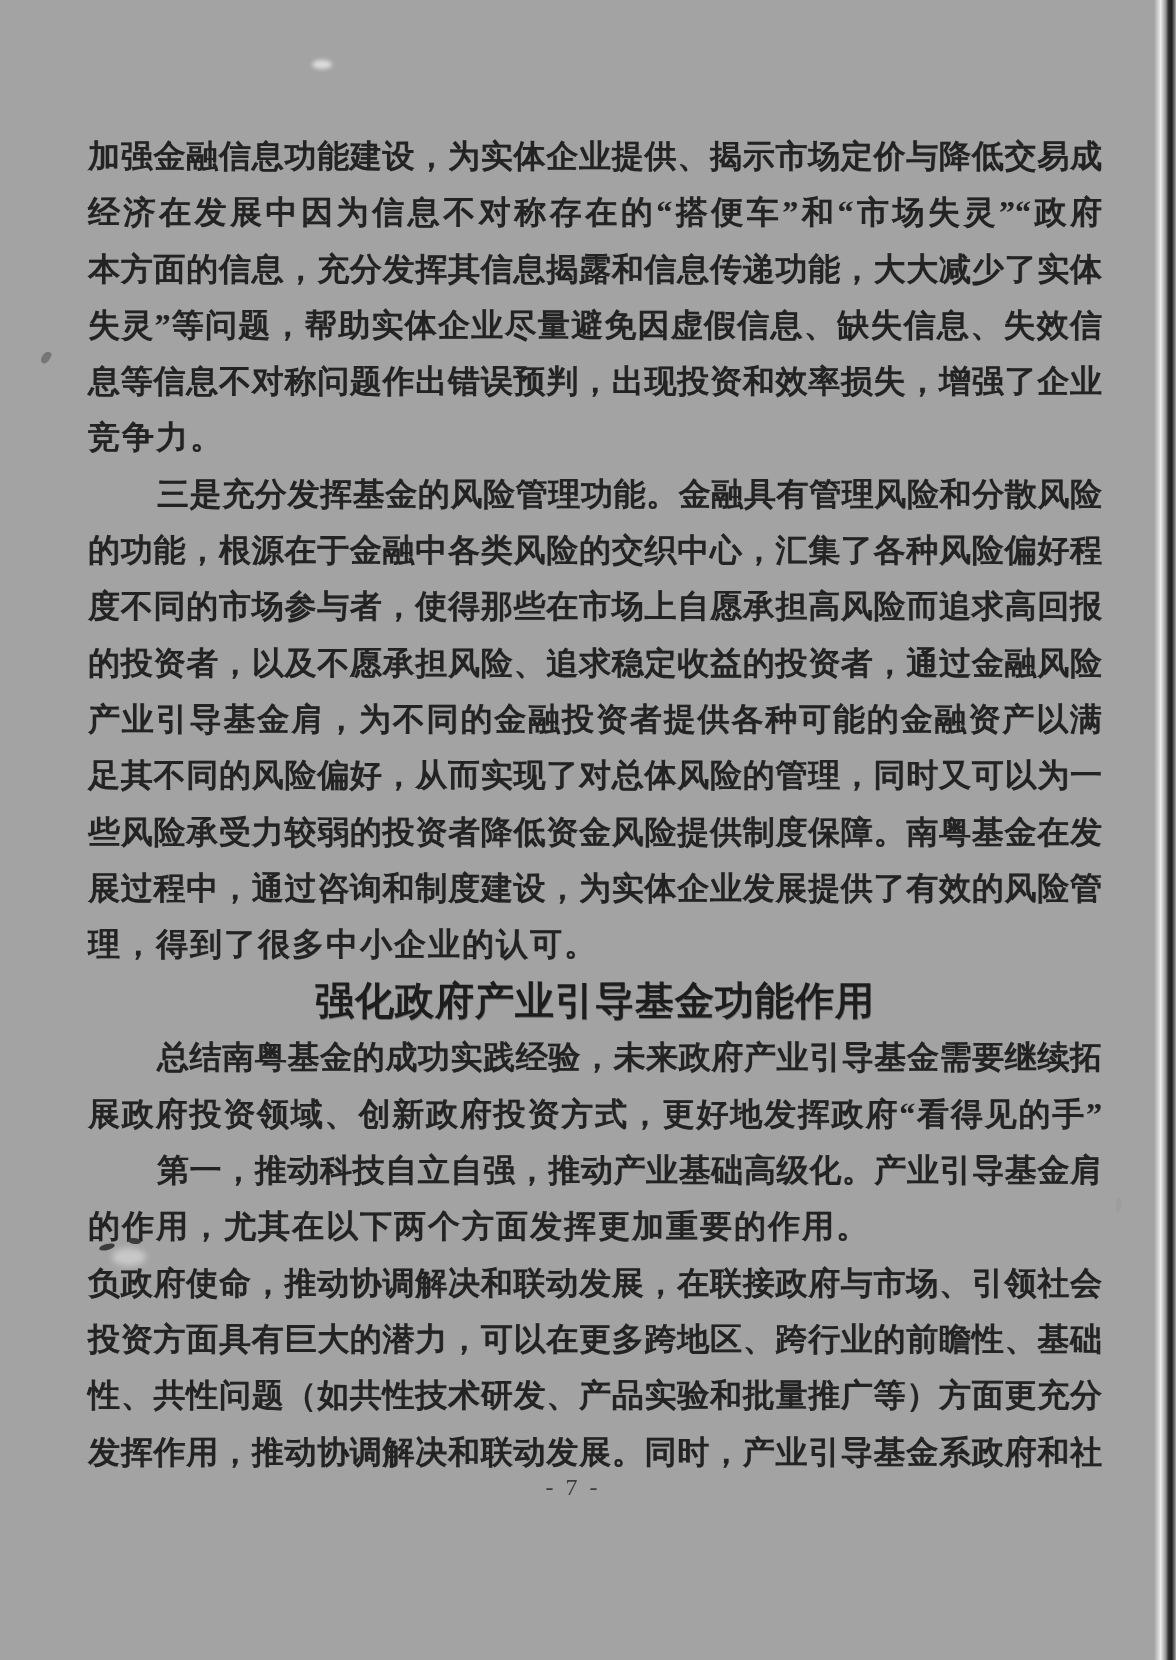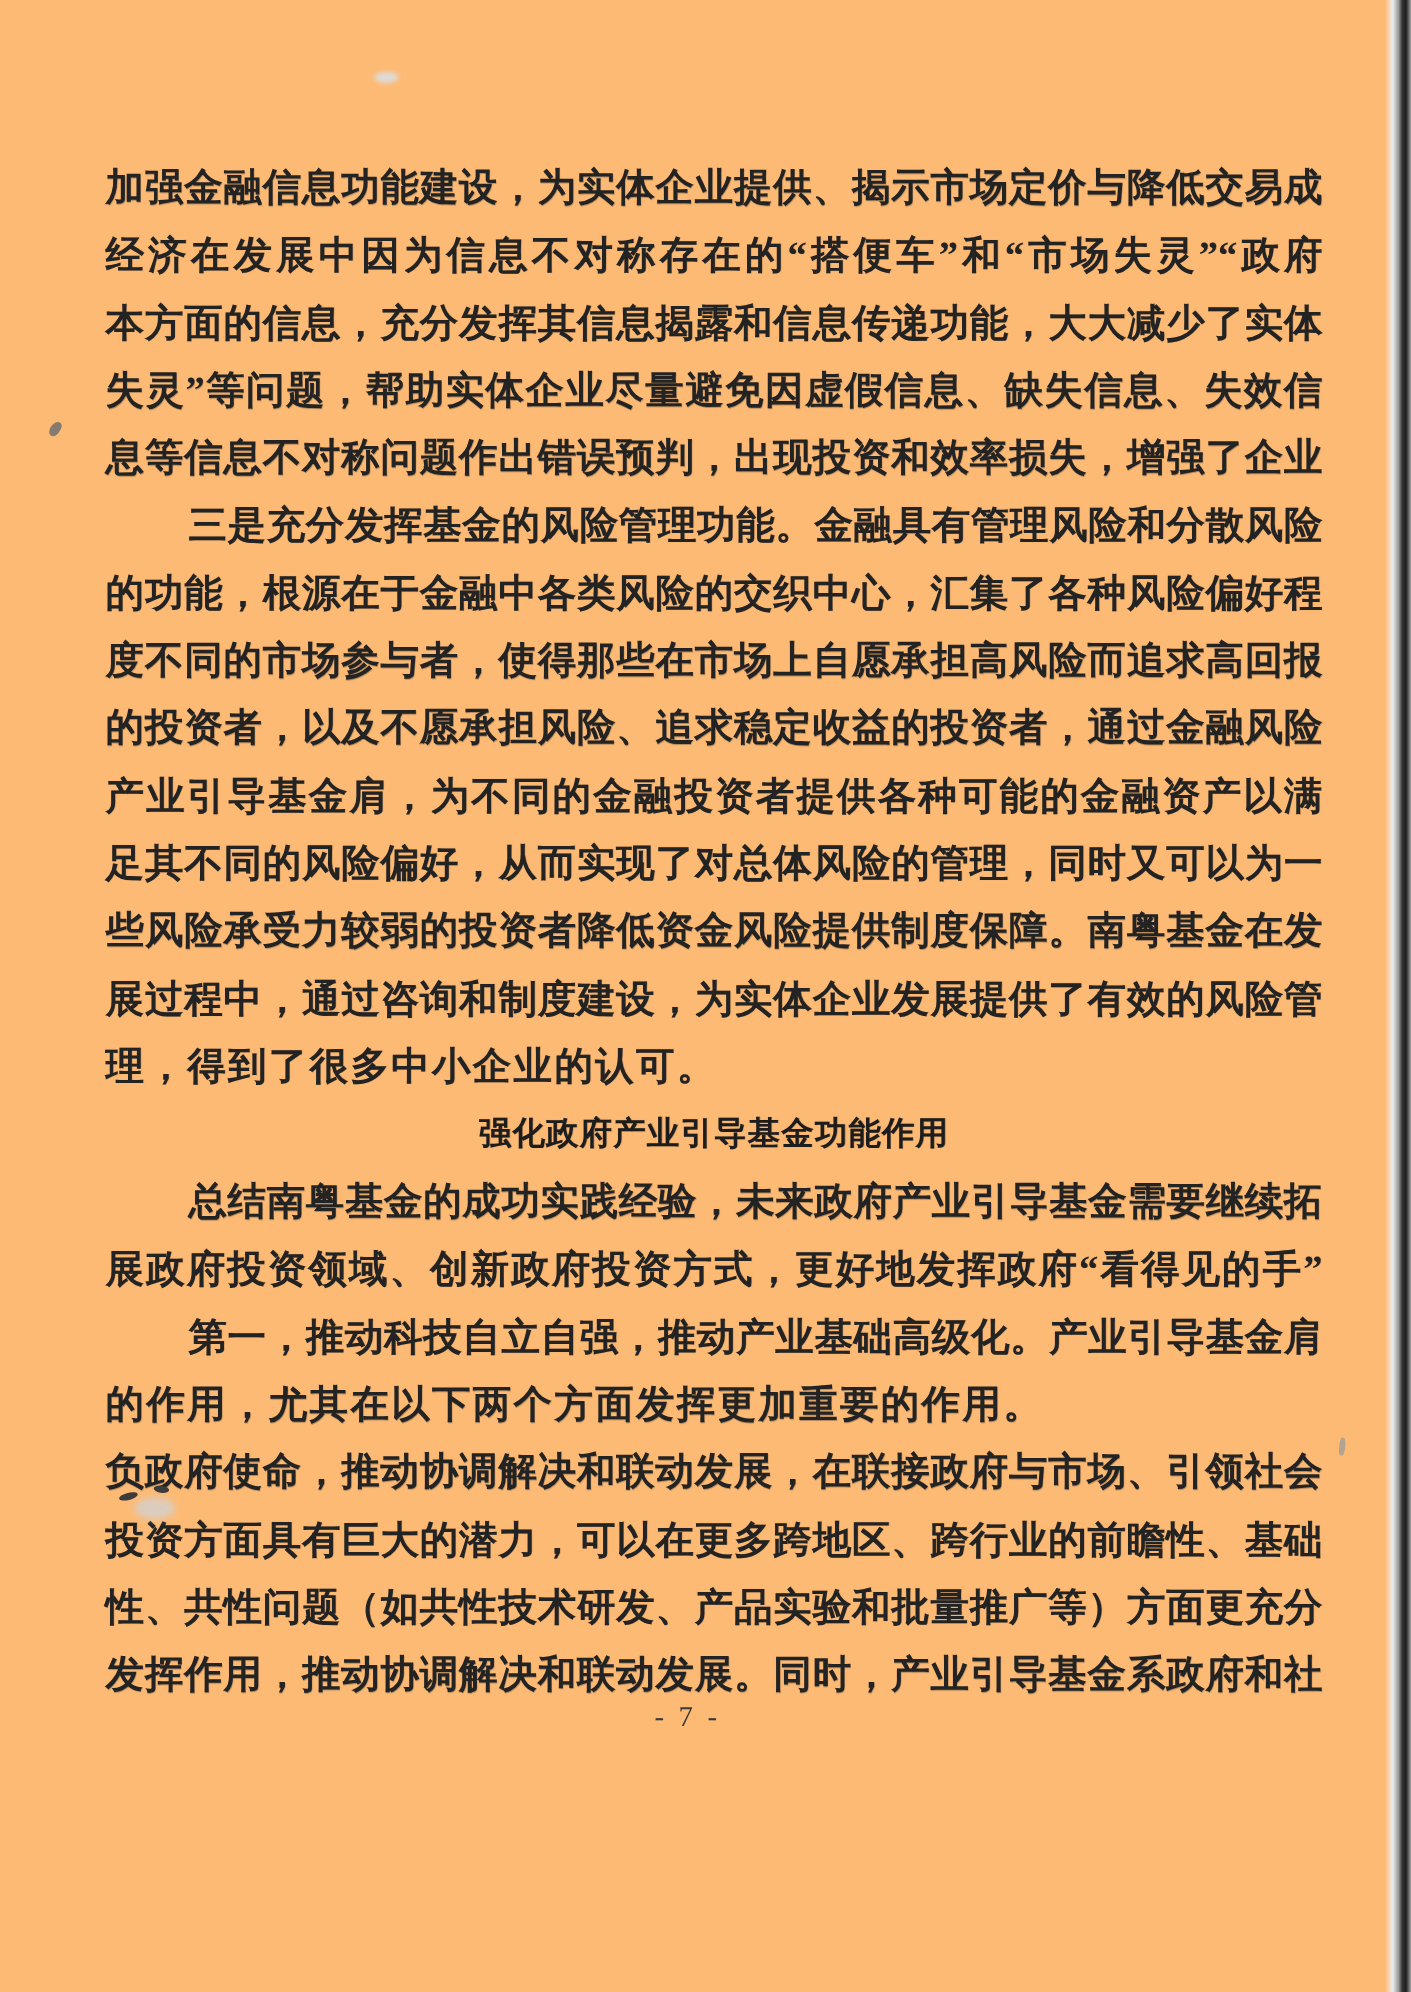--- a/index.html
+++ b/index.html
@@ -5,21 +5,21 @@
   html, body { margin: 0; padding: 0; }
   body {
     background: #e9e9e9;
     font-family: "Liberation Serif", "DejaVu Serif", serif;
   }
   .page {
     position: relative;
     width: 1176px;
     height: 1660px;
     margin: 0 auto;
-    background: #fdba74;
+    background: #a3a3a3;
     overflow: hidden;
     color: #1f1f1f;
   }
   .textblock {
     position: absolute;
     left: 88px;
     top: 128px;
     width: 1014px;
   }
   .ln {
@@ -37,21 +37,21 @@
     text-align-last: justify;
     text-justify: inter-character;
   }
   .end { letter-spacing: 2px; }
   .indent { text-indent: 69px; }
   .heading {
     height: 57px;
     line-height: 57px;
     text-align: center;
     font-weight: 900;
-    font-size: 27px;
+    font-size: 39px;
     letter-spacing: 1px;
     color: #1d1d1d;
     text-shadow: 0.5px 0.5px 0.6px rgba(30,30,30,0.4);
   }
   .pagenum {
     margin-top: -6px;
     text-align: center;
     font-size: 24px;
     letter-spacing: 3px;
     color: #3a3a3a;
@@ -125,20 +125,21 @@
 <body>
 
 <div class="page">
 
   <div class="textblock">
     <div class="ln fill">加强金融信息功能建设，为实体企业提供、揭示市场定价与降低交易成</div>
     <div class="ln fill">经济在发展中因为信息不对称存在的“搭便车”和“市场失灵”“政府</div>
     <div class="ln fill">本方面的信息，充分发挥其信息揭露和信息传递功能，大大减少了实体</div>
     <div class="ln fill">失灵”等问题，帮助实体企业尽量避免因虚假信息、缺失信息、失效信</div>
     <div class="ln fill">息等信息不对称问题作出错误预判，出现投资和效率损失，增强了企业</div>
+    <div class="ln end">竞争力。</div>
     <div class="ln fill indent">三是充分发挥基金的风险管理功能。金融具有管理风险和分散风险</div>
     <div class="ln fill">的功能，根源在于金融中各类风险的交织中心，汇集了各种风险偏好程</div>
     <div class="ln fill">度不同的市场参与者，使得那些在市场上自愿承担高风险而追求高回报</div>
     <div class="ln fill">的投资者，以及不愿承担风险、追求稳定收益的投资者，通过金融风险</div>
     <div class="ln fill">产业引导基金肩，为不同的金融投资者提供各种可能的金融资产以满</div>
     <div class="ln fill">足其不同的风险偏好，从而实现了对总体风险的管理，同时又可以为一</div>
     <div class="ln fill">些风险承受力较弱的投资者降低资金风险提供制度保障。南粤基金在发</div>
     <div class="ln fill">展过程中，通过咨询和制度建设，为实体企业发展提供了有效的风险管</div>
     <div class="ln end">理，得到了很多中小企业的认可。</div>
 

